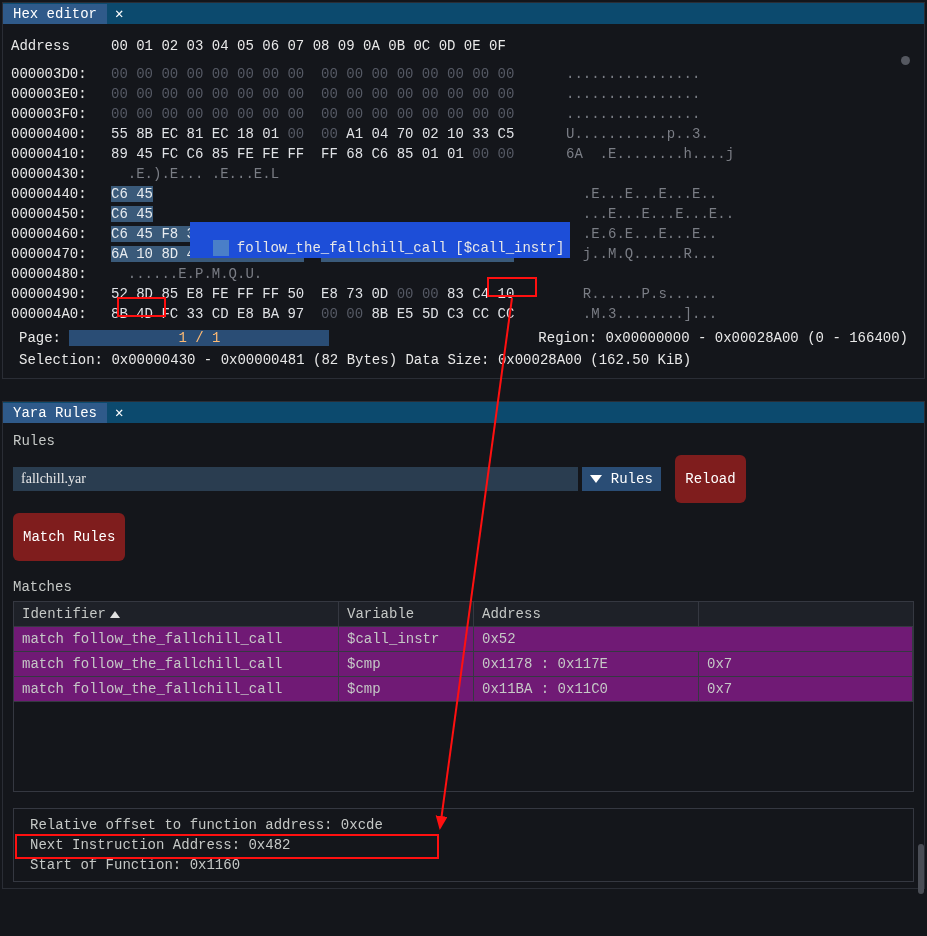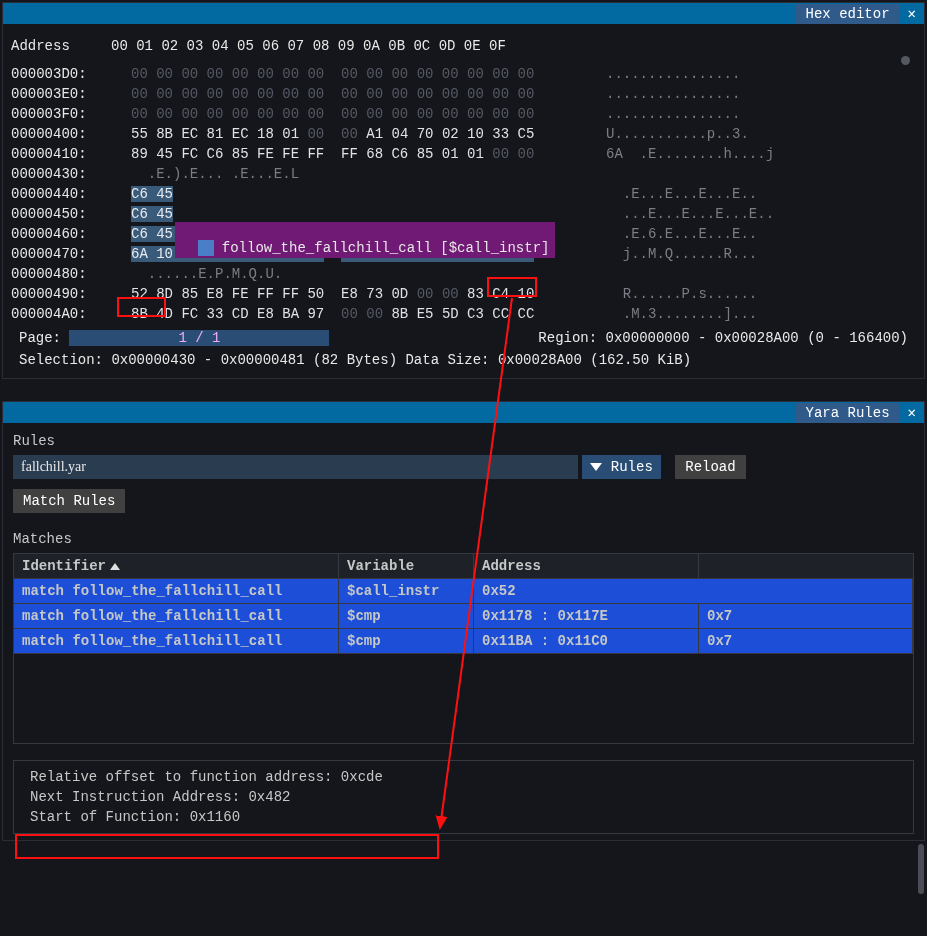--- a/index.html
+++ b/index.html
@@ -10,23 +10,23 @@
   font-size: 14px;
   width: 927px;
   height: 936px;
   overflow: hidden;
 }
 .panel {
   border: 1px solid #2a2d35;
   margin: 2px;
 }
 .panel-header {
-  background: #0369a1;
-  display: flex;
-  justify-content: flex-end;
+  background: #0c4a6e;
+  display: flex;
+  justify-content: flex-start;
   align-items: center;
   color: #e8e8e8;
 }
 .tab {
   background: #2f5a8a;
   color: #ffffff;
   padding: 2px 10px;
   display: inline-block;
 }
 .close-x {
@@ -40,32 +40,31 @@
 .col-header {
   color: #e8e8e8;
   padding: 10px 0;
   display: flex;
 }
 .addr-col { width: 100px; }
 .hex-line {
   display: flex;
   line-height: 20px;
   white-space: pre;
-  gap: 20px;
 }
 .addr { width: 100px; color: #e8e8e8; }
 .hbytes { width: 455px; letter-spacing: 0; }
 .ascii { color: #7a7d85; }
 .dim { color: #555964; }
 .nrm { color: #e0e2e6; }
 .sel { background: #3a5a7a; color: #e8ecf0; }
 .tooltip {
   position: absolute;
-  left: 175px; top: 222px;
-  background: #701a75;
+  left: 190px; top: 222px;
+  background: #1d4ed8;
   color: #e8e8e8;
   padding: 2px 6px;
   z-index: 10;
   white-space: pre;
 }
 .tt-square {
   display: inline-block;
   width: 16px; height: 16px;
   background: #4a7fc8;
   vertical-align: middle;
@@ -98,21 +97,21 @@
   width: 927px; height: 936px;
   pointer-events: none;
 }
 .footer {
   padding: 6px 8px;
   color: #e8e8e8;
 }
 .page-bar {
   display: inline-block;
   background: #2a4d75;
-  color: #f0abfc;
+  color: #fdba74;
   text-align: center;
   width: 260px;
 }
 .yara-body { padding: 6px 10px; }
 .yara-input {
   background: #2a3d50;
   color: #e8e8e8;
   border: none;
   padding: 4px 8px;
   width: 565px;
@@ -120,47 +119,47 @@
   font-size: 14px;
 }
 .selbtn {
   background: #2a4d75;
   color: #ffffff;
   padding: 4px 8px;
   display: inline-block;
   margin-left: -4px;
 }
 .btn {
-  background: #404040;
+  background: #7f1d1d;
   color: #ffffff;
-  padding: 4px 10px;
+  padding: 16px 10px;
   display: inline-block;
   cursor: pointer;
+  border-radius: 6px;
 }
 .yara-table {
   border: 1px solid #353841;
   margin-top: 6px;
 }
 .yara-th {
   display: flex;
   background: #1e2128;
 }
 .yara-th > div, .yara-tr > div {
   padding: 4px 8px;
   border-right: 1px solid #353841;
-  font-weight: bold;
 }
 .c1 { width: 325px; }
 .c2 { width: 135px; }
 .c3 { width: 225px; }
 .c4 { flex: 1; }
 .yara-tr {
   display: flex;
   border-top: 1px solid #353841;
-  background: #1d4ed8;
+  background: #701a75;
 }
 .yara-rest {
   height: 90px;
   border-top: 1px solid #353841;
 }
 .info-box {
   border: 1px solid #353841;
   margin-top: 16px;
   padding: 6px 16px;
   position: relative;

